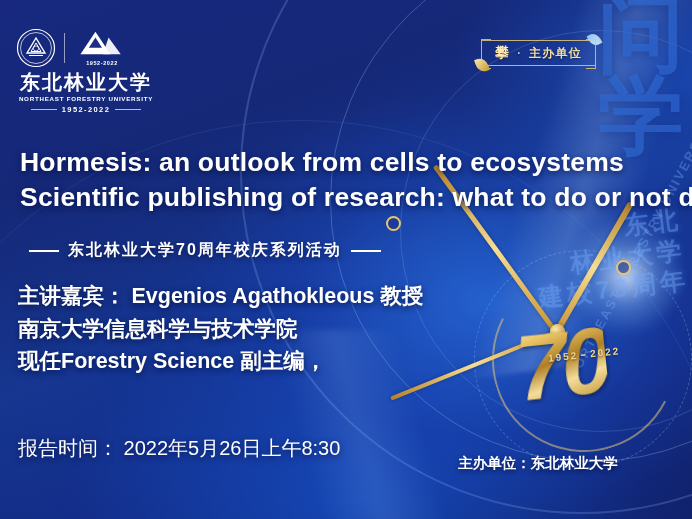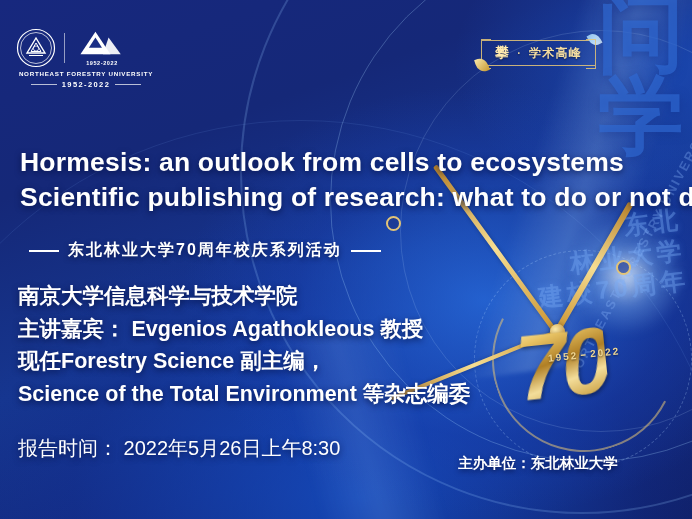--- a/index.html
+++ b/index.html
@@ -238,51 +238,51 @@
       <div class="logo-div"></div>
       <div class="mountain">
         <svg viewBox="0 0 58 32" width="58" height="30">
           <path d="M22 3 L38 27 L6 27 Z" fill="#ffffff"></path>
           <path d="M36 9 L49 27 L30 27 Z" fill="#ffffff" opacity=".92"></path>
           <path d="M22 9 L29 20 L15 20 Z" fill="#1b2f86"></path>
         </svg>
         <div class="mtn-year">1952-2022</div>
       </div>
     </div>
+    <div class="uni-cn">东北林业大学</div>
     <div class="uni-en">NORTHEAST FORESTRY UNIVERSITY</div>
     <div class="uni-years">1952-2022</div>
   </div>
 
   <div class="badge">
     <span class="badge-leaf"></span>
     <span class="badge-leaf2"></span>
     <span class="badge-char">攀</span>
     <span class="badge-dot">·</span>
-    <span>学术高峰</span>
+    <span>主办单位</span>
   </div>
 
   <div class="calligraphy">
     <span>问</span>
     <span>学</span>
   </div>
 
   <div class="title">
     <div class="ln1">Hormesis: an outlook from cells to ecosystems</div>
     <div class="ln2">Scientific publishing of research: what to do or not do</div>
   </div>
 
   <div class="subtitle">
     <span class="dash"></span><span>东北林业大学70周年校庆系列活动</span><span class="dash"></span>
   </div>
 
   <div class="speaker">
+    <div class="row">主讲嘉宾： Evgenios Agathokleous 教授</div>
     <div class="row">南京大学信息科学与技术学院</div>
-    <div class="row">主讲嘉宾： Evgenios Agathokleous 教授</div>
     <div class="row">现任Forestry Science 副主编，</div>
-    <div class="row">Science of the Total Environment 等杂志编委</div>
   </div>
 
   <div class="meeting">
     <div class="row">报告时间： 2022年5月26日上午8:30</div>
   </div>
 
   <div class="orgs">
     <div class="row">主办单位：东北林业大学</div>
   </div>
 

